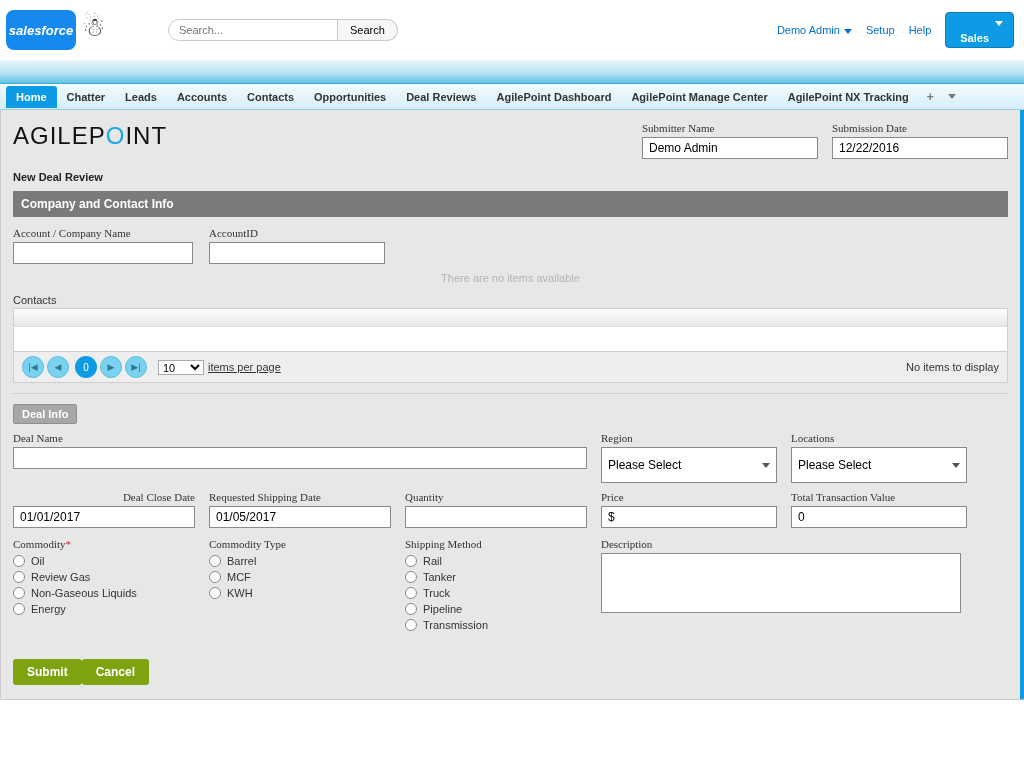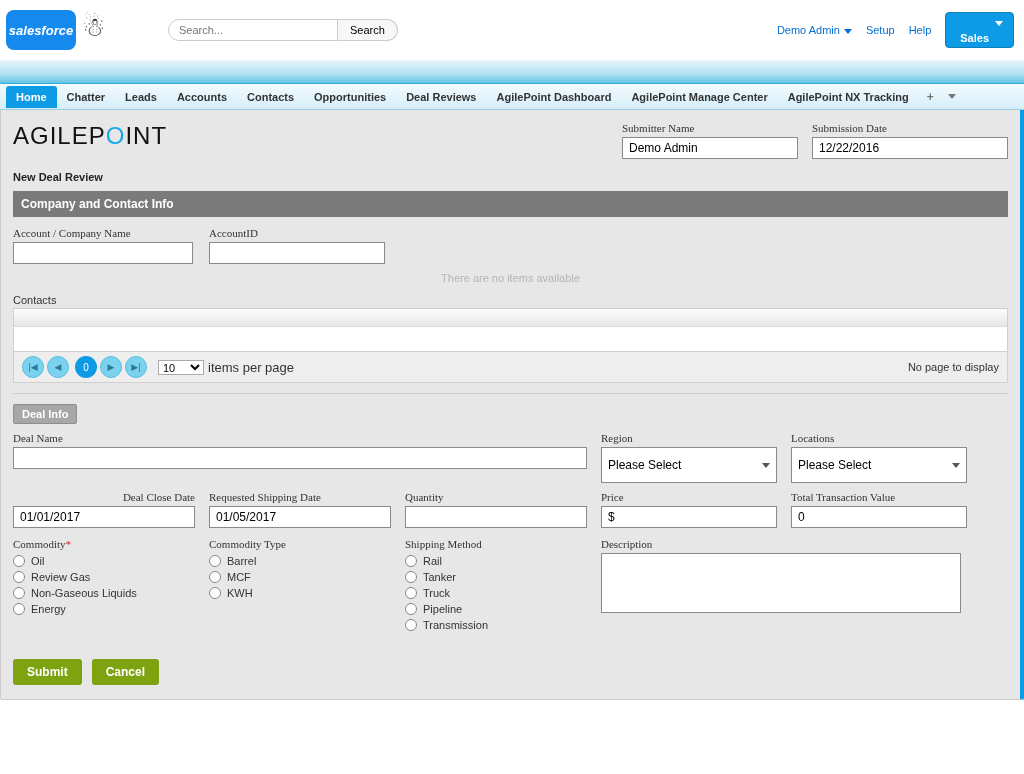--- a/index.html
+++ b/index.html
@@ -33,54 +33,54 @@
 
     
     .page-body { background: #e7e7e7; border: 1px solid #ccc; border-top: none; padding: 12px; min-height: 590px; border-right: 4px solid #0d9be5; }
     .page-head-row { display: flex; align-items: flex-start; }
     .agile-logo { font-size: 24px; letter-spacing: 1px; font-weight: 300; color: #111; font-family: Arial, sans-serif; }
     .agile-logo .o { color: #19a8e8; display:inline-block; }
     .head-fields { margin-left: auto; display: flex; gap: 14px; }
     .field-col { display: flex; flex-direction: column; }
     .field-label { font-size: 11px; color: #333; margin-bottom: 3px; font-family: Liberation Serif, serif; }
     .text-input { height: 22px; border: 1px solid #8a8a8a; background: #fff; padding: 0 6px; font-size: 12px; }
-    .submitter-input{ width: 176px; } .submdate-input{ width:196px; }
+    .submitter-input{ width: 176px; } .submdate-input{ width:176px; }
     
     .page-subtitle { font-size: 11px; font-weight: bold; color: #222; margin: 12px 0 8px; }
     
     .section-bar { background: #7a7a7a; color: #fff; font-weight: bold; padding: 6px 8px; font-size: 12px; }
     .section-btn { display:inline-block; background:#a7a7a7; color:#fff; padding:3px 8px; font-size:11px; font-weight:bold; border:1px solid #8e8e8e; border-radius:2px; }
     
     .row-fields { display: flex; gap: 16px; padding: 10px 0 6px; }
     .acct-input{ width:180px; } .acctid-input{ width:176px; }
     
     .contacts-label{ font-size:11px; color:#333; margin-top:8px; }
     .grid-empty-msg { color:#b5b5b5; font-size:11px; text-align:center; padding:2px; }
     .grid-shell { border: 1px solid #cfcfcf; margin-top: 2px; background:#fff;}
     .grid-header { height: 18px; background: linear-gradient(#fefefe,#e6e6e6); border-bottom:1px solid #ddd; }
     .grid-body { height: 24px; background:#fff; }
     .grid-footer { display:flex; align-items:center; background:#eeeeee; border-top:1px solid #cfcfcf; padding:4px 8px; }
     .pager-btn { width:22px; height:22px; border-radius:50%; background:#7bd2ee; border:1px solid #55bfe2; margin-right:3px; display:inline-flex; align-items:center; justify-content:center; color:#2a7a97; cursor:pointer; font-size:9px; }
     .pager-page { width:22px; height:22px; border-radius:50%; background:#0d9be5; color:#fff; display:inline-flex; align-items:center; justify-content:center; font-size:10px; margin:0 3px; }
     .per-page-sel{ margin-left:8px; height:15px; width:46px; border:1px solid #aaa; background:#fff; font-size:11px; }
-    .per-page-lbl{ font-size:13px; color:#333; margin-left:4px; }
+    .per-page-lbl{ font-size:11px; color:#333; margin-left:4px;text-decoration:underline; }
     .no-items{ margin-left:auto; font-size:11px; color:#333; }
     
     .ruler { border-top:1px solid #cfcfcf; margin: 10px 0; }
     .wide-input{ width:100%; }
     .select-box{ height:36px; border:1px solid #8a8a8a; background:#fff; font-size:12px; width:100%; display:flex; align-items:center; justify-content:space-between; padding:0 6px; cursor:pointer; }
     .sel-caret{ border-left:4px solid transparent; border-right:4px solid transparent; border-top:5px solid #555; }
     
     .radio-row{ display:flex; align-items:center; gap:6px; font-size:11px; color:#333; margin:2px 0; }
     .radio-dot{ width:12px; height:12px; border:1px solid #888; border-radius:50%; background:#fff; }
     .req-star{ color:#c23; }
     
     .desc-box{ width:360px; height:60px; border:1px solid #8a8a8a; background:#fff; resize:none; }
     
-    .btn-row{ margin-top:26px; display:flex; gap:10px; }
+    .btn-row{ margin-top:26px; display:flex; gap:0; }
     .pbtn{ border:none; border-radius:3px; padding:6px 14px; color:#fff; font-weight:bold; font-size:12px; cursor:pointer; }
     .pbtn-submit{ background:#7ea310; } .pbtn-cancel{ background:#7ea310; }
   </style>
 </head>
 <body>
 
 <div class="app-shell">
 <div class="shadow-wrap">
 
   <div class="top-header">
@@ -152,21 +152,21 @@
       <div class="grid-header"></div>
       <div class="grid-body"></div>
       <div class="grid-footer">
         <span class="pager-btn">|◀</span>
         <span class="pager-btn">◀</span>
         <span class="pager-page">0</span>
         <span class="pager-btn">▶</span>
         <span class="pager-btn">▶|</span>
         <select class="per-page-sel"><option>10</option></select>
         <span class="per-page-lbl">items per page</span>
-        <span class="no-items">No page to display</span>
+        <span class="no-items">No items to display</span>
       </div>
     </div>
     
     <div class="ruler"></div>
     
     <span class="section-btn">Deal Info</span>
 
     
     <div style="display:flex; gap:14px; margin-top:8px;">
       <div class="field-col" style="flex:0 0 574px;">

